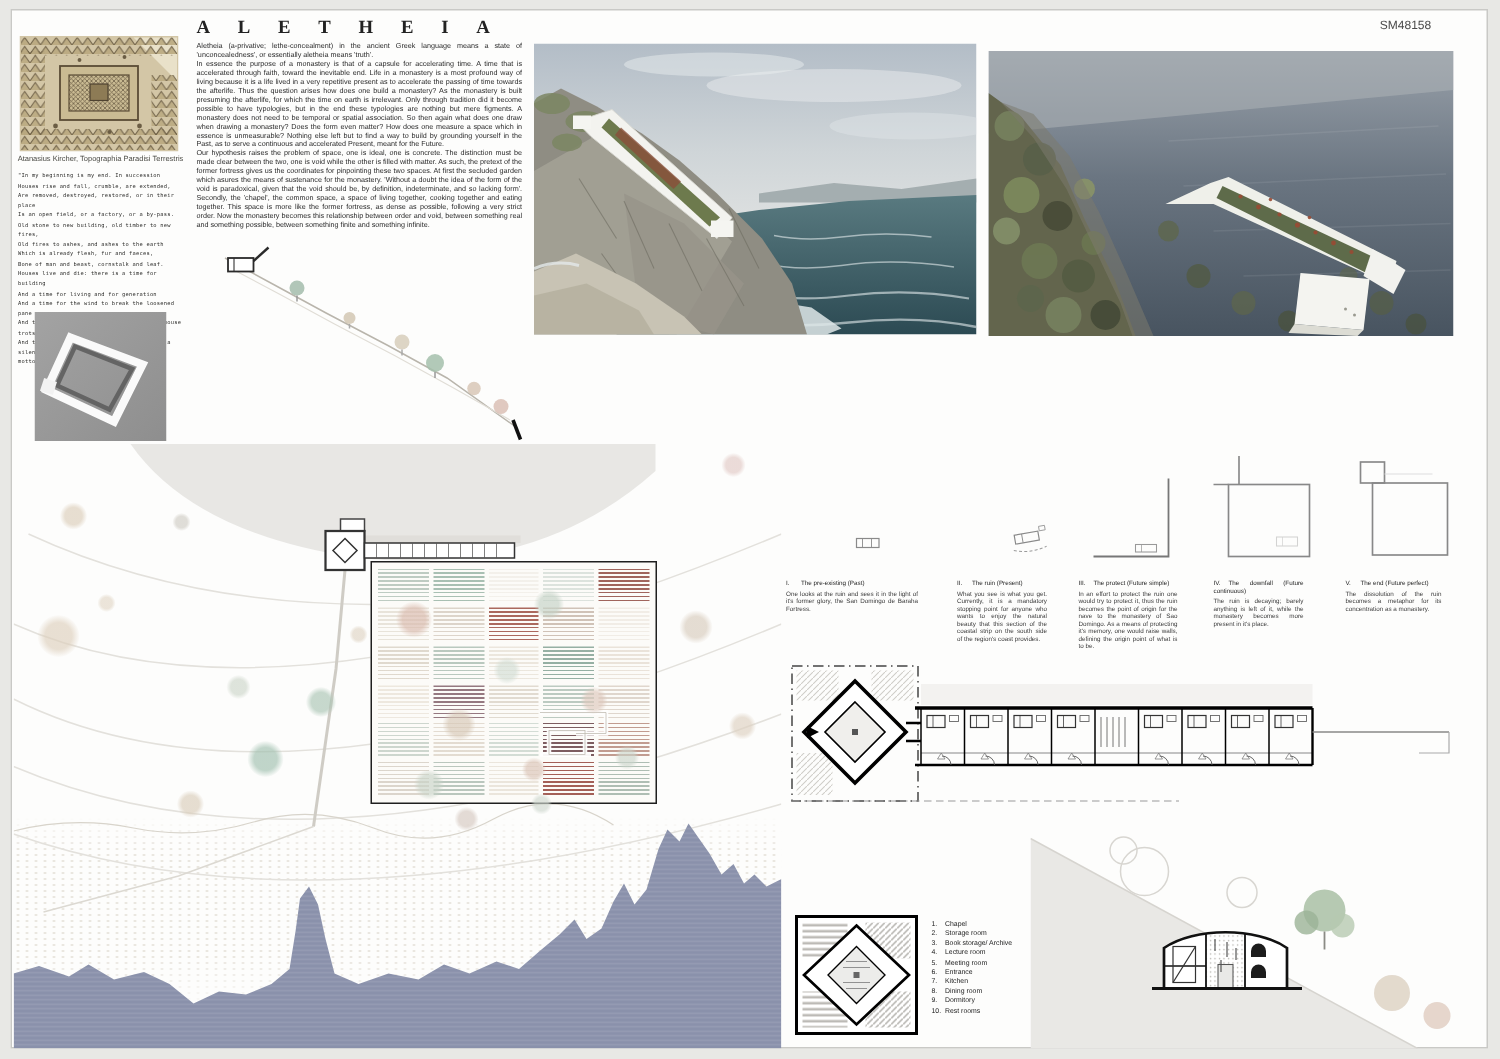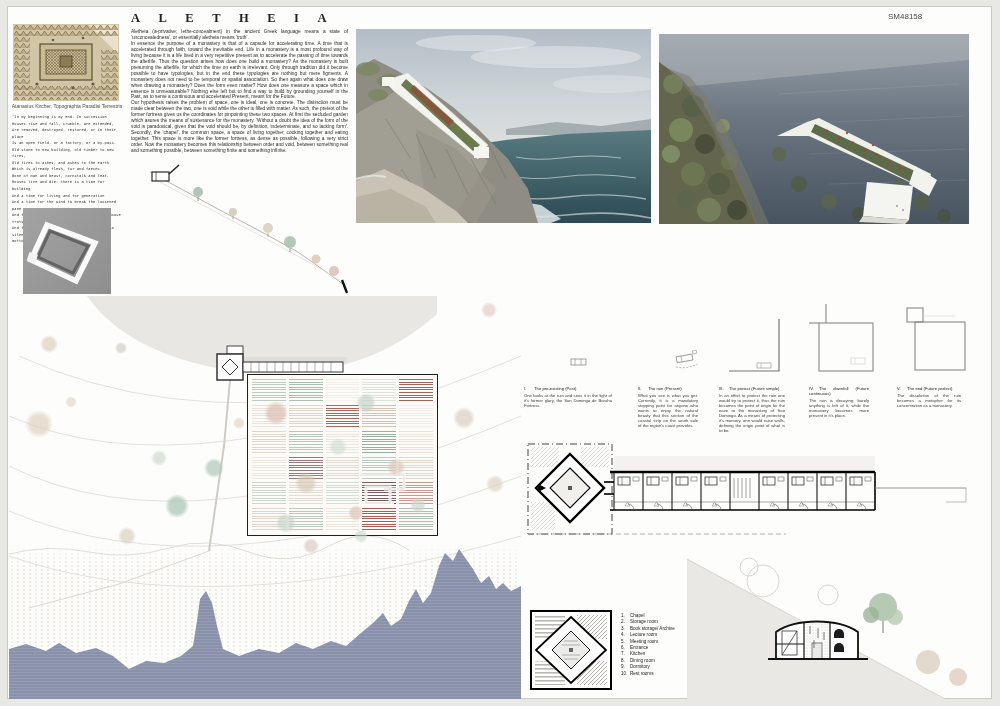--- a/index.html
+++ b/index.html
@@ -15,21 +15,21 @@
   #render-square{left:15px;top:201px;width:88px;height:86px;}
   
   #title{left:123px;top:4px;width:226px;font-family:"Liberation Serif",serif;font-weight:bold;
     font-size:12.5px;letter-spacing:18.5px;color:#222;white-space:nowrap;}
   #essay{left:123px;top:22px;width:217px;color:#2b2b2b;font-size:4.8px;line-height:5.95px;text-align:justify;}
   #essay p{margin:0;}
   #slope-section{left:130px;top:155px;width:220px;height:135px;}
   
   #photo1{left:348px;top:22px;width:295px;height:194px;}
   #photo2{left:651px;top:27px;width:310px;height:190px;}
-  #board-id{left:880px;top:5px;width:98px;text-align:left;font-size:8px;color:#4a4a4a;}
+  #board-id{left:880px;top:5px;width:98px;text-align:center;font-size:8px;color:#4a4a4a;}
   
   #site-plan{left:1px;top:289px;width:512px;height:403px;overflow:hidden;}
   #beach-dots{left:0;top:248px;width:512px;height:130px;
     background-image:radial-gradient(circle,#cfc7b9 .6px,transparent .9px);background-size:6px 4px;opacity:.55;
     -webkit-mask-image:linear-gradient(180deg,transparent,#000 18%,#000 72%,transparent);
     mask-image:linear-gradient(180deg,transparent,#000 18%,#000 72%,transparent);}
   #terrain{left:0;top:0;width:512px;height:403px;}
   #garden{left:238px;top:78px;width:191px;height:162px;border:1px solid #1f1f1f;background:#fcfbf8;
     box-sizing:border-box;}
   #garden-grid{position:absolute;left:0;top:0;right:0;bottom:0;display:grid;padding:4px;gap:3px;

